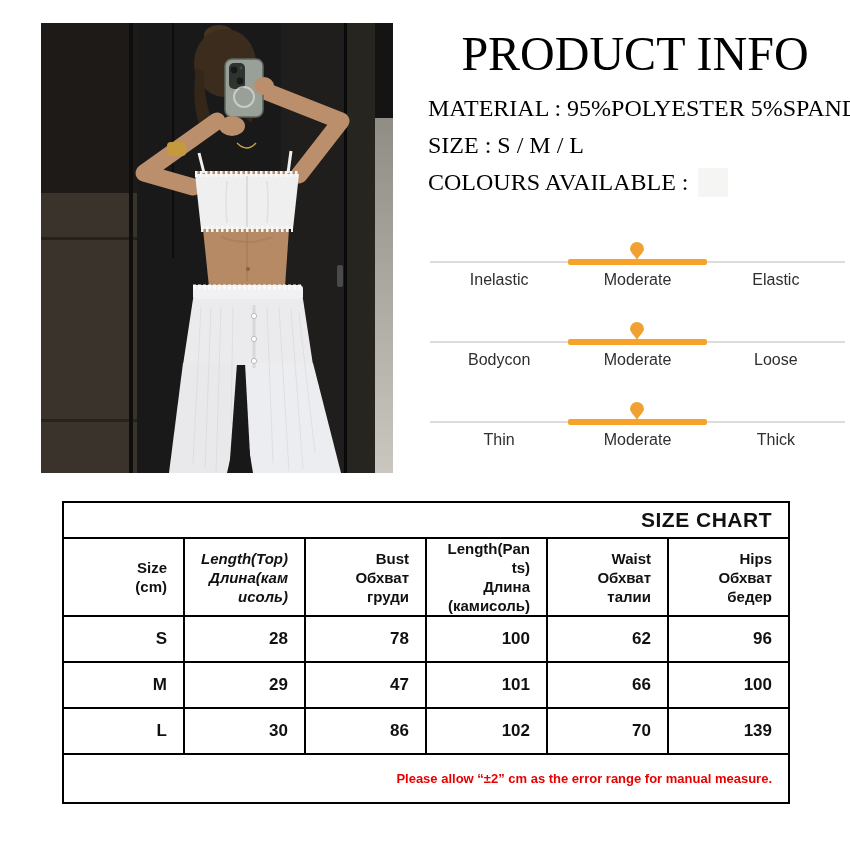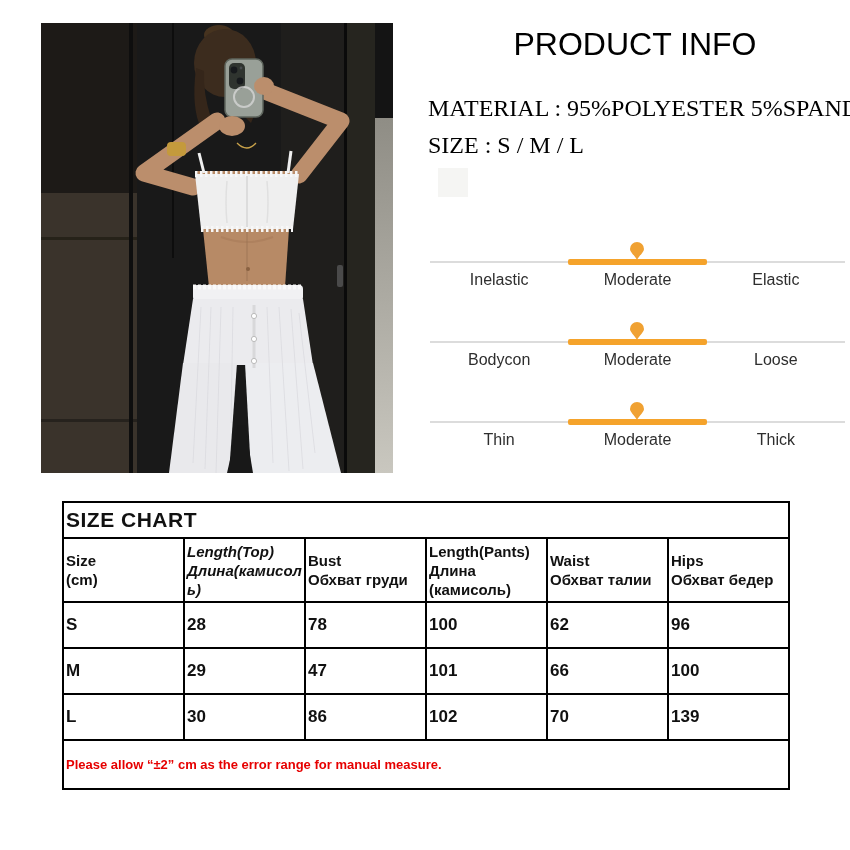--- a/index.html
+++ b/index.html
@@ -7,21 +7,21 @@
     width:850px;height:850px;background:#ffffff;position:relative;overflow:hidden;
     font-family:"Liberation Sans","DejaVu Sans",sans-serif;color:#111;
   }
   
   .photo{position:absolute;left:41px;top:23px;width:352px;height:450px;background:#161616;}
   .photo svg{display:block;width:100%;height:100%;}
 
   
   .pi-title{
     position:absolute;left:420px;top:26px;width:430px;text-align:center;
-    font-family:Liberation Sans, sans-serif;font-size:32px;color:#000;
+    font-family:Liberation Serif, serif;font-size:48px;color:#000;
   }
   .pi-lines{
     position:absolute;left:428px;top:90px;width:420px;
     font-family:"Liberation Serif","DejaVu Serif",serif;font-size:24px;color:#000;
   }
   .pi-lines .line{height:37px;line-height:37px;white-space:nowrap;}
   .swatch{
     display:inline-block;width:30px;height:29px;margin-left:10px;vertical-align:-7px;
     background:var(--swatch,#f5f5f3);
   }
@@ -32,21 +32,21 @@
   .track-active{position:absolute;top:21px;left:138px;width:139px;height:6px;background:var(--accent,#f5a32b);border-radius:2px;}
   .marker{position:absolute;left:200px;top:4px;width:14px;height:18px;color:var(--marker,#f2a130);}
   .labels{position:absolute;top:33px;left:0;right:0;display:flex;}
   .labels span{flex:1;text-align:center;font-size:16px;color:#2e2e2e;}
 
   
   table.size-chart{
     position:absolute;left:62px;top:501px;width:728px;
     border-collapse:collapse;table-layout:fixed;
   }
-  .size-chart td,.size-chart th{border:2px solid #000;text-align:left;vertical-align:middle;padding:0 2px;margin-left:32px;}
+  .size-chart td,.size-chart th{border:2px solid #000;text-align:right;vertical-align:middle;padding:0 16px;margin-left:32px;}
   .size-chart .title-row td{height:34px;font-size:21px;font-weight:bold;letter-spacing:.5px;}
   .size-chart th{height:62px;font-size:15px;font-weight:bold;line-height:19px;word-break:break-word;}
   .size-chart th.break-all{word-break:break-all;font-style:italic;}
   .size-chart .data-row td{height:44px;font-size:17px;font-weight:bold;}
   .size-chart .note-row td{height:47px;font-size:13px;font-weight:bold;color:var(--red,#e60000);}
   .size-chart .warn-row td{height:44px;font-size:15px;font-weight:bold;color:var(--red,#e60000);white-space:pre-wrap;}
 </style>
 </head>
 <body>
 
@@ -129,21 +129,21 @@
     </g>
   </svg>
 </div>
 
 <div class="pi-title">PRODUCT INFO</div>
 
 <div class="pi-lines">
   <div class="line">MATERIAL : 95%POLYESTER 5%SPANDEX</div>
   <div class="line">SIZE : S / M / L</div>
   <div class="line">
-    <span class="swatch"></span>
+    <span>COLOURS AVAILABLE :</span><span class="swatch"></span>
   </div>
 </div>
 
 <div class="slider-row" style="top:238px">
   <div class="track"></div>
   <div class="track-active"></div>
   <svg class="marker" viewBox="0 0 14 18" style="color: rgb(240, 161, 50);">
     <path d="M7 18 C4.5 13.2 0 10 0 6.9 A7 6.9 0 1 1 14 6.9 C14 10 9.5 13.2 7 18 Z" fill="currentColor"></path>
   </svg>
   <div class="labels">

